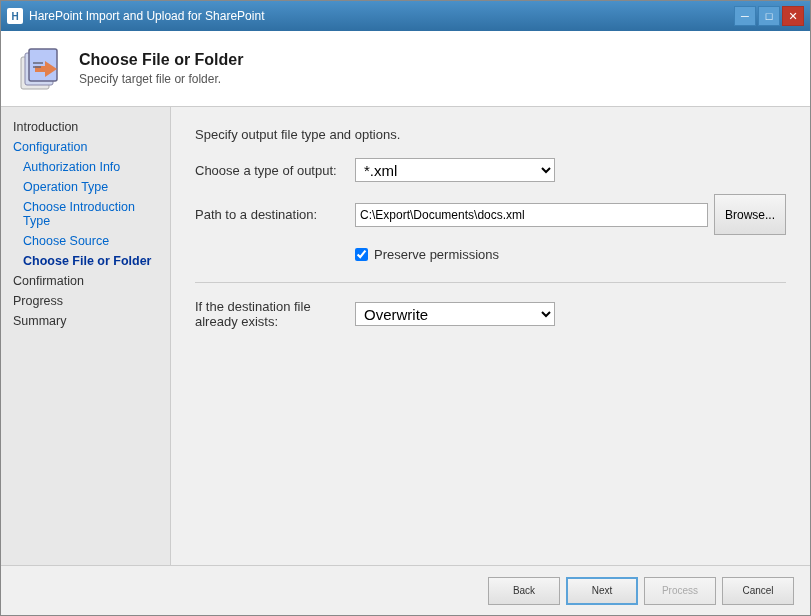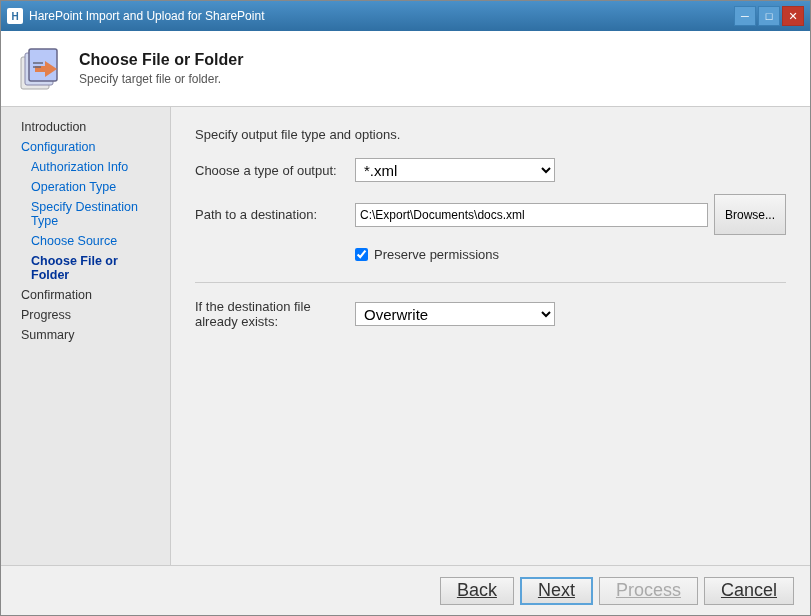--- a/index.html
+++ b/index.html
@@ -100,21 +100,21 @@
     }
     .content-area {
       display: flex;
       flex: 1;
       overflow: hidden;
     }
     .sidebar {
       width: 170px;
       background: #e8e8e8;
       border-right: 1px solid #ccc;
-      padding: 10px 8px;
+      padding: 10px 0;
       flex-shrink: 0;
       overflow-y: auto;
     }
     .sidebar-item {
       padding: 3px 12px;
       font-size: 12.5px;
       color: #0066cc;
       cursor: pointer;
     }
     .sidebar-item.group-header {
@@ -214,26 +214,25 @@
       align-items: center;
       justify-content: flex-end;
       padding: 0 16px;
       gap: 6px;
       flex-shrink: 0;
     }
     .bottom-btn {
       height: 28px;
       min-width: 72px;
       padding: 0 16px;
-      font-size: 18px;
+      font-size: 10px;
       border: 1px solid #aaa;
       background: linear-gradient(to bottom, #f5f5f5, #e0e0e0);
       cursor: pointer;
       color: #333;
-      text-decoration: underline;
     }
     .bottom-btn.primary {
       border: 2px solid #5ba3d9;
       background: linear-gradient(to bottom, #f5f5f5, #e0e0e0);
     }
     .bottom-btn:disabled {
       color: #aaa;
       cursor: default;
       background: linear-gradient(to bottom, #f5f5f5, #e8e8e8);
       text-align: center;
@@ -274,21 +273,21 @@
     </div>
   </div>
 
   <div class="content-area">
 
     <div class="sidebar">
       <div class="sidebar-item plain">Introduction</div>
       <div class="sidebar-item group-header">Configuration</div>
       <div class="sidebar-item sub-item">Authorization Info</div>
       <div class="sidebar-item sub-item">Operation Type</div>
-      <div class="sidebar-item sub-item">Specify Destination Type</div>
+      <div class="sidebar-item sub-item">Choose Introduction Type</div>
       <div class="sidebar-item sub-item">Choose Source</div>
       <div class="sidebar-item sub-item active">Choose File or Folder</div>
       <div class="sidebar-item plain">Confirmation</div>
       <div class="sidebar-item plain">Progress</div>
       <div class="sidebar-item plain">Summary</div>
     </div>
 
     <div class="main-panel">
       <div class="main-title">Specify output file type and options.</div>
 

